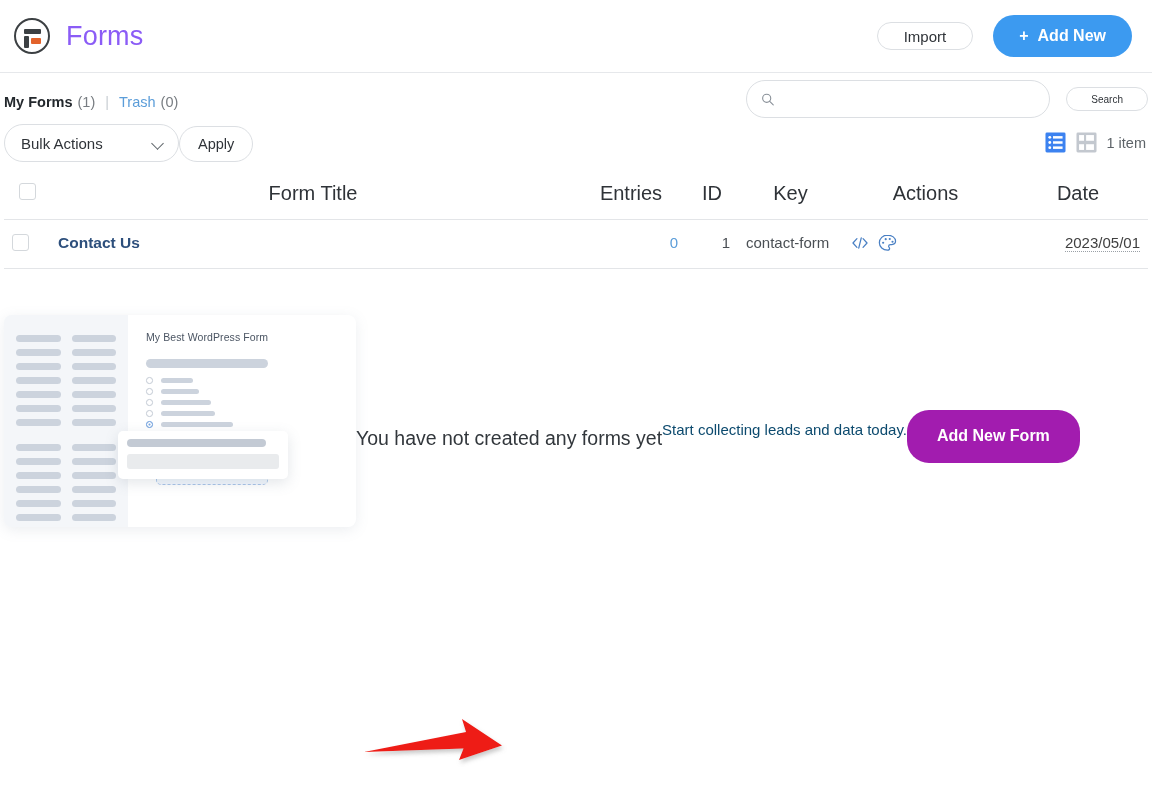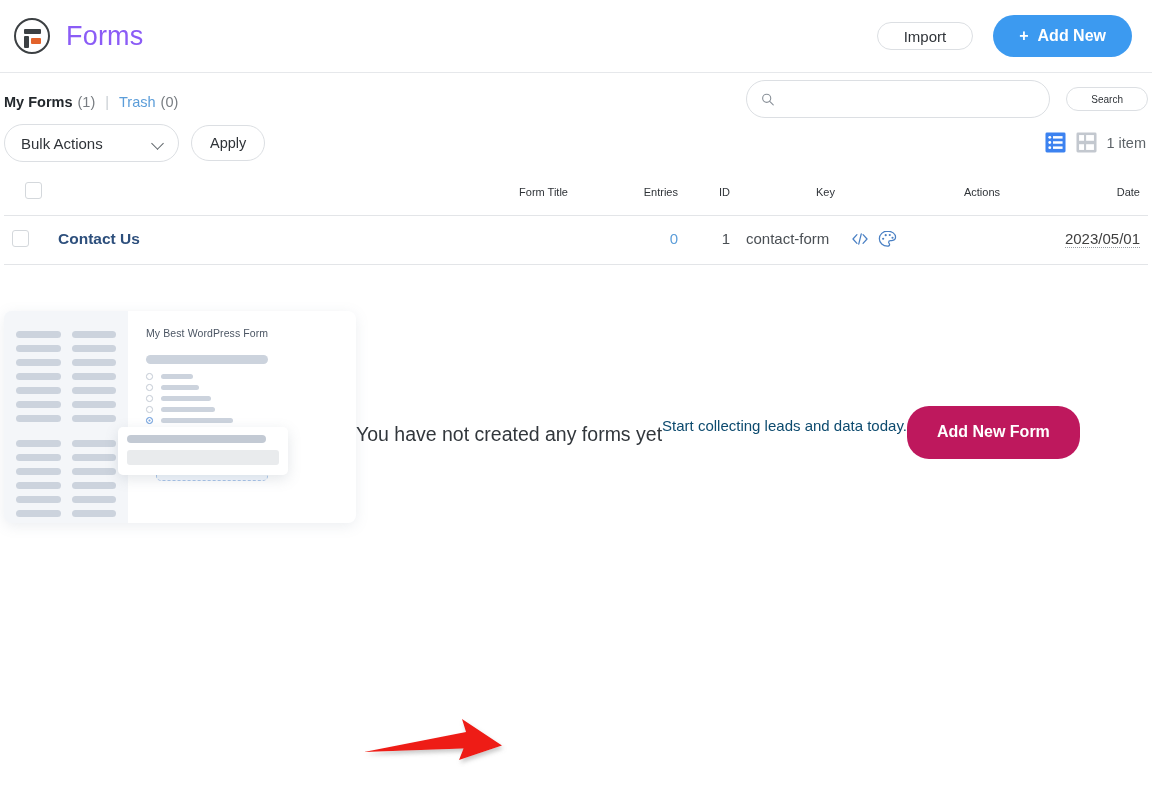--- a/index.html
+++ b/index.html
@@ -96,21 +96,21 @@
   .subnav .count { color: #787d82; }
   .subnav .divider { color: #c9ced3; margin: 0 5px; }
   .subnav .link { color: #5b9dd9; cursor: pointer; }
 
   
   .toolsrow {
     margin-top: 14px;
     display: flex;
     align-items: flex-start;
   }
-  .bulk-wrap { display: flex; align-items: center; gap: 12px; }
+  .bulk-wrap { display: flex; align-items: flex-end; }
   .select-bulk {
     position: relative;
     width: 175px; height: 38px;
     border: 1px solid #dcdfe3;
     border-radius: 19px;
     background: #fff;
     display: flex;
     align-items: center;
     padding: 0 16px;
     font-size: 15px;
@@ -180,24 +180,24 @@
   
   table.forms-table {
     width: 100%;
     border-collapse: collapse;
     margin-top: 14px;
     font-size: 15px;
   }
   table.forms-table th {
     font-weight: 400;
     color: #2f3338;
-    text-align: right;
+    text-align: center;
     padding: 6px 8px 14px 8px;
     border-bottom: 1px solid #e3e5e8;
-    font-size: 11px;
+    font-size: 20px;
   }
   table.forms-table td {
     padding: 14px 8px;
     border-bottom: 1px solid #e3e5e8;
     vertical-align: top;
     color: #4a4f54;
   }
   .cb {
     width: 17px; height: 17px;
     border: 1px solid #d4d8dc;
@@ -312,21 +312,21 @@
     color: #32373c;
     font-weight: 400;
   }
   .empty-sub {
     margin-top: 17px;
     font-size: 15px;
     color: #0c4a6e;
   }
   .btn-addnewform {
     margin-top: 30px;
-    background: #be185d;
+    background: #a21caf;
     color: #fff;
     border: none;
     border-radius: 22px;
     height: 53px;
     padding: 0 30px;
     font-size: 16px;
     font-weight: bold;
     cursor: pointer;
     font-family: inherit;
   }

